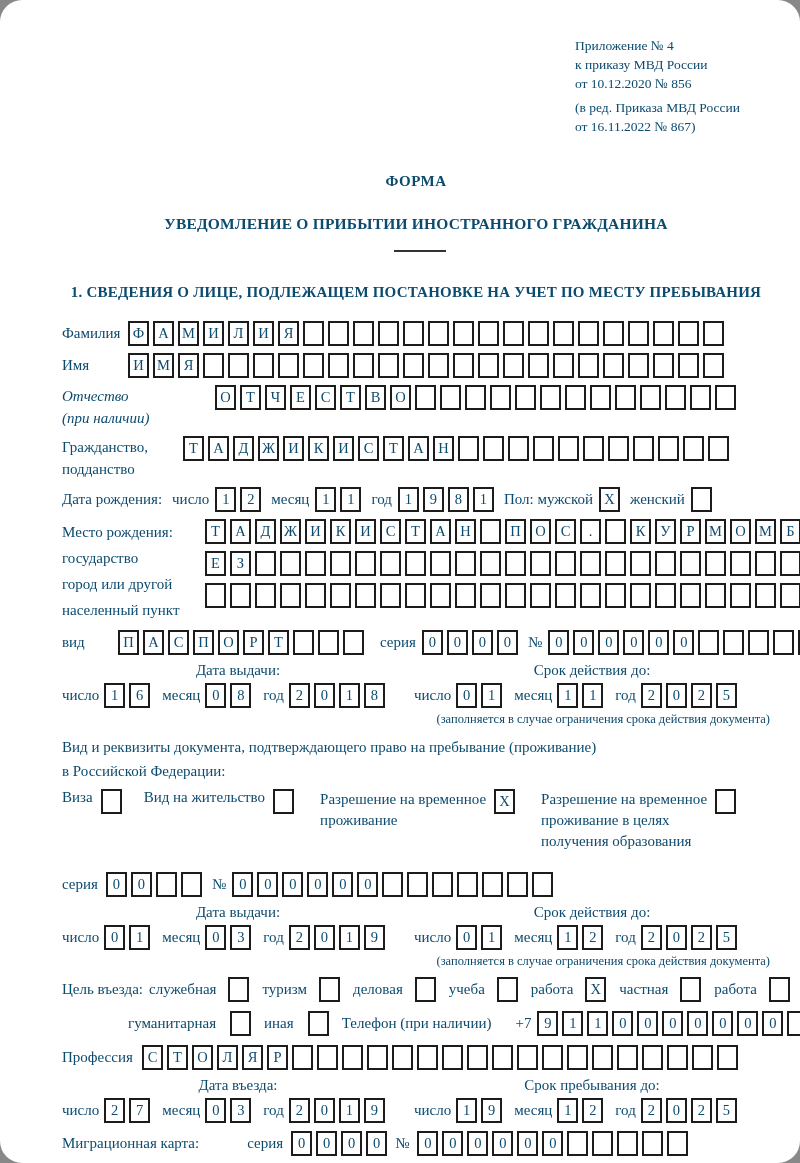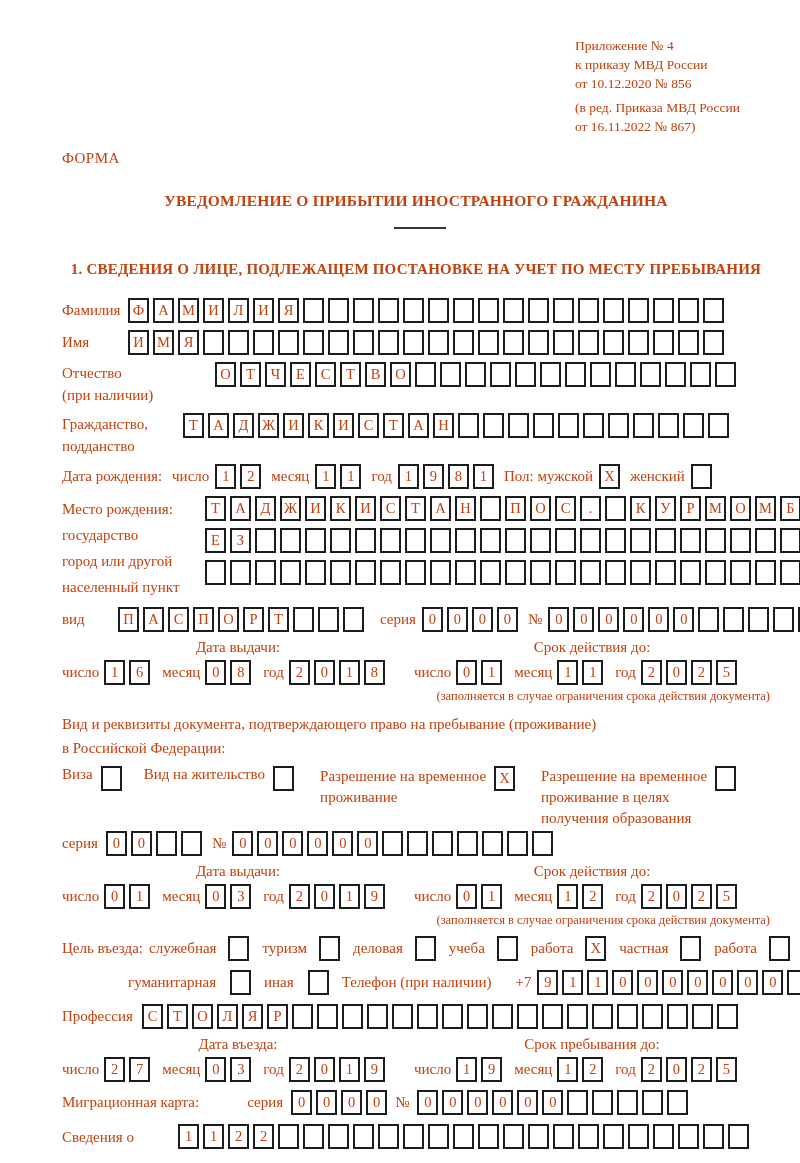--- a/index.html
+++ b/index.html
@@ -2,64 +2,65 @@
 <html><head>
 <meta charset="utf-8">
 <style>
   * { margin:0; padding:0; box-sizing:border-box; }
   html,body { background:#888; }
   body { display:flex; justify-content:center; }
   .page {
     position:relative;
     width:800px; height:1163px;
     background:#ffffff;
-    color:#c2410c;
+    color:#0c4a6e;
     font-family:"Liberation Serif","DejaVu Serif",serif;
     padding:36px 30px 16px 62px;
     overflow:hidden;
+    border-radius:22px;
   }
   .annex { width:195px; margin-left:auto; font-size:13.5px; line-height:19px; }
   .annex .gap { height:5px; }
-  .forma { text-align:left; font-weight:normal; font-size:15px; margin-top:14px; letter-spacing:.5px; }
+  .forma { text-align:center; font-weight:bold; font-size:15px; margin-top:37px; letter-spacing:.5px; }
   .title { text-align:center; font-weight:bold; font-size:15.5px; line-height:23px; margin-top:22px; letter-spacing:.2px; }
   .blank-line { display:inline-block; width:52px; border-bottom:2px solid #333; height:12px; margin-left:8px; }
   .section-h { text-align:center; font-weight:bold; font-size:15px; margin-top:26px; letter-spacing:.2px; }
 
   .formbody { margin-top:20px; font-size:15px; }
   .row { display:flex; align-items:center; margin-bottom:7px; }
   .row.top { align-items:flex-start; }
   .cells { display:flex; gap:4px; flex-wrap:nowrap; }
   .cell {
     width:21px; height:25px; flex:0 0 21px;
     border:2px solid #1c1c1c;
     display:inline-flex; align-items:center; justify-content:center;
     font-size:14.5px; line-height:1; background:#fff;
   }
   .lbl { flex:0 0 auto; }
   .lbl-2l { line-height:22px; }
   .w66 { width:66px; flex:0 0 66px; }
   .w121 { width:121px; flex:0 0 121px; }
   .w143 { width:143px; flex:0 0 143px; }
-  .w153 { width:153px; flex:0 0 153px; }
+  .w153 { width:153px; flex:0 0 153px;font-style:italic; }
   .w116 { width:116px; flex:0 0 116px; }
   .stack { display:flex; flex-direction:column; gap:7px; }
   .bp-label { line-height:26px; }
   .center-b { text-align:center; font-weight:bold; font-size:15px; margin:4px 0 8px; }
   .inline-gap { margin-left:10px; margin-right:6px; }
   .dates-head { display:flex; font-size:15px; margin:6px 0 4px; }
   .dates-head .dh-l { width:352px; text-align:center; }
   .dates-head .dh-r { flex:1; text-align:center; }
   .dates-row { display:flex; align-items:center; margin-bottom:4px; }
   .dgroup { display:flex; align-items:center; }
   .dgroup .lbl { margin-right:5px; }
   .dgroup .lbl.ml { margin-left:12px; }
   .dates-row .left { width:352px; }
   .fine { font-size:12.5px; text-align:right; margin-bottom:8px; }
   .para { font-size:15px; line-height:24px; margin:4px 0 2px; }
-  .cbrow { display:flex; align-items:flex-start; margin:6px 0 2px; }
+  .cbrow { display:flex; align-items:flex-start; margin:6px 0 20px; }
   .cbrow .cb-item { display:flex; align-items:flex-start; }
   .cbrow .cb-label-c { text-align:left; line-height:21px; }
   .cbrow .cells { margin-left:8px; margin-top:0; }
   .purpose-row { display:flex; align-items:center; margin-bottom:9px; }
   .purpose-row .lbl { margin-right:6px; }
   .purpose-row .cells { margin-right:13px; }
   .indent128 { margin-left:66px; }
 </style>
 </head>
 <body>

